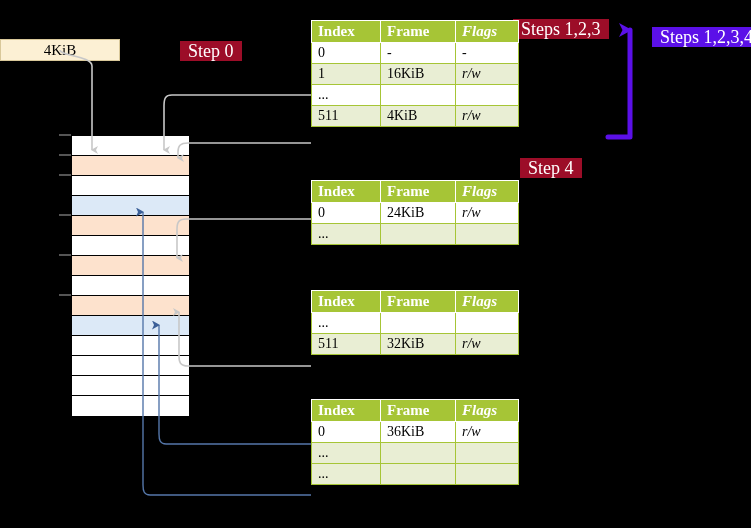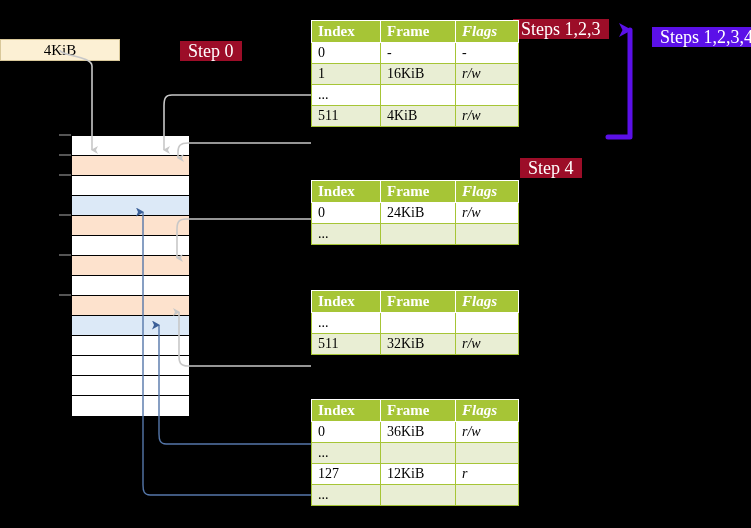--- a/index.html
+++ b/index.html
@@ -209,25 +209,20 @@
       <tr class="plain">
         <td class="cw1">0</td>
         <td class="cw2">36KiB</td>
         <td class="cw3">r/w</td>
       </tr>
       <tr class="alt">
         <td class="cw1">...</td>
         <td class="cw2"></td>
         <td class="cw3"></td>
       </tr>
-      <tr class="plain">
-        <td class="cw1">127</td>
-        <td class="cw2">12KiB</td>
-        <td class="cw3">r</td>
-      </tr>
       <tr class="alt">
         <td class="cw1">...</td>
         <td class="cw2"></td>
         <td class="cw3"></td>
       </tr>
     </tbody>
   </table>
 
 <div class="tick" style="left: 59px; top: 134px;"></div>
 <div class="tick" style="left: 59px; top: 154px;"></div>

